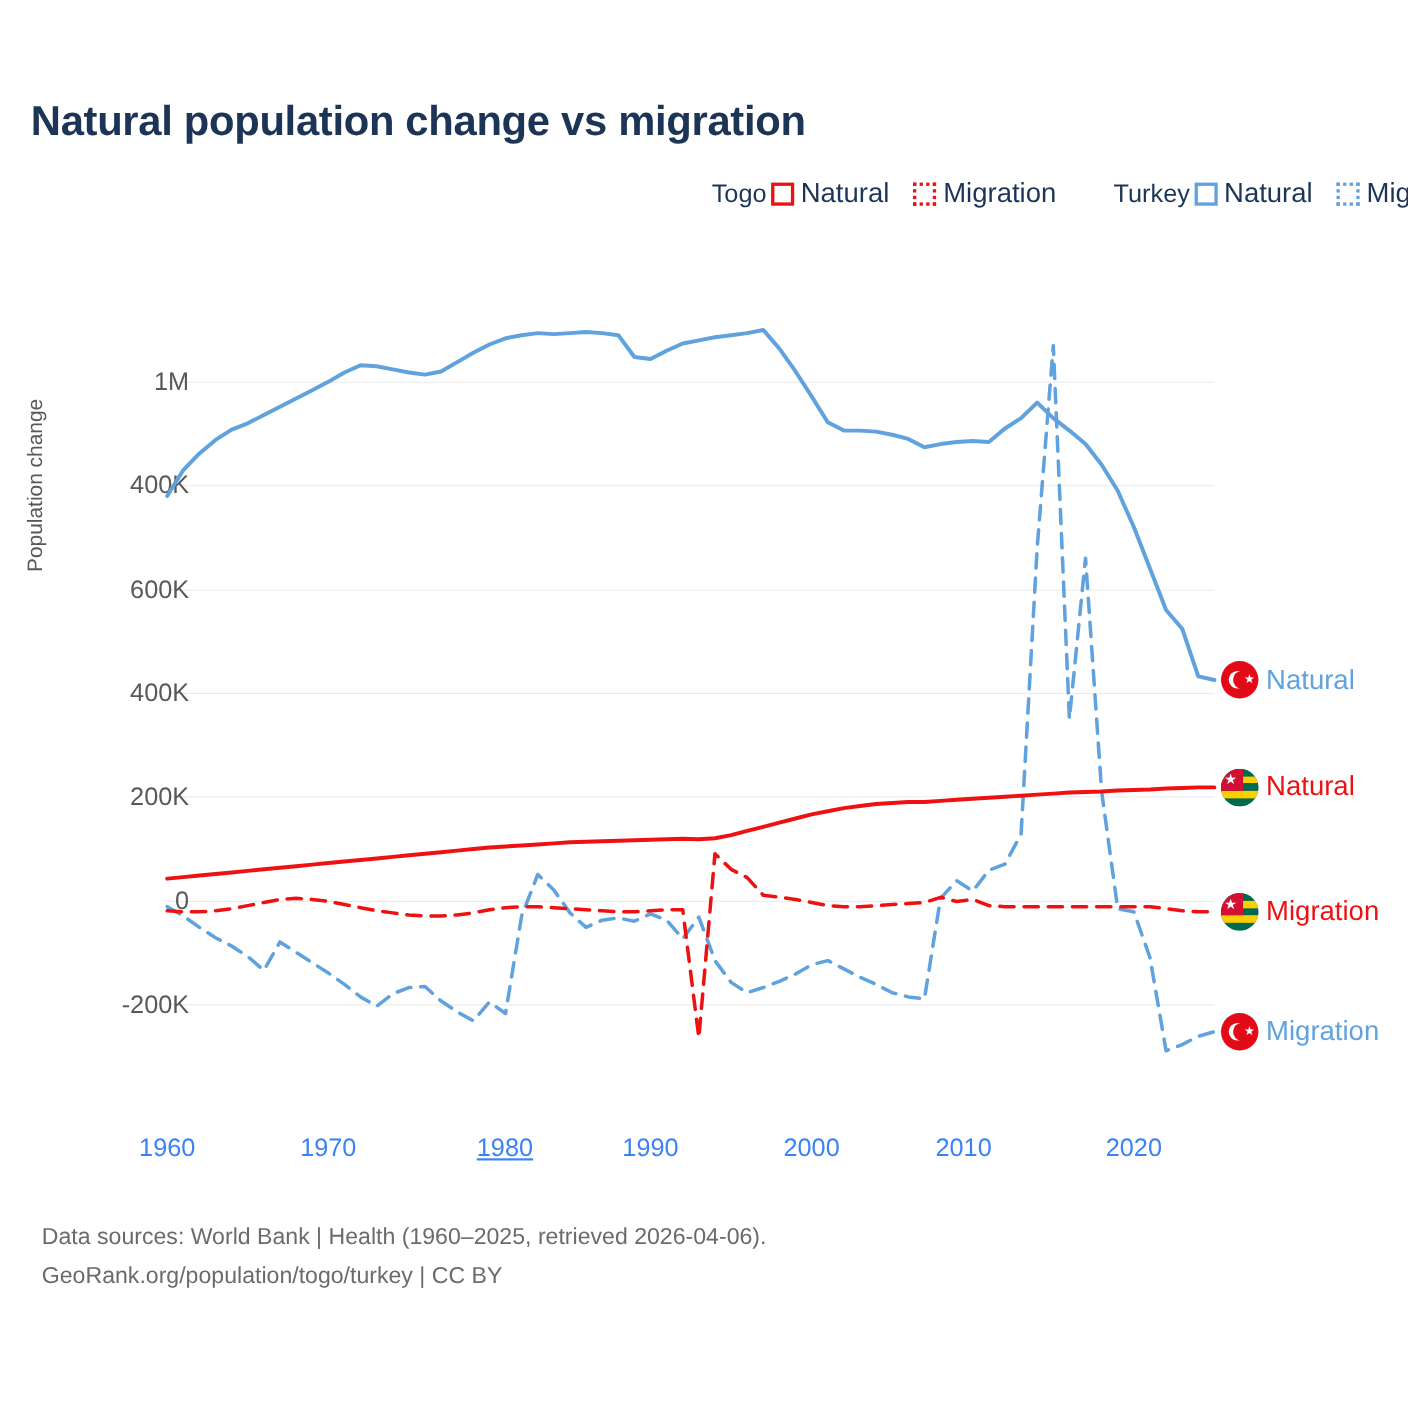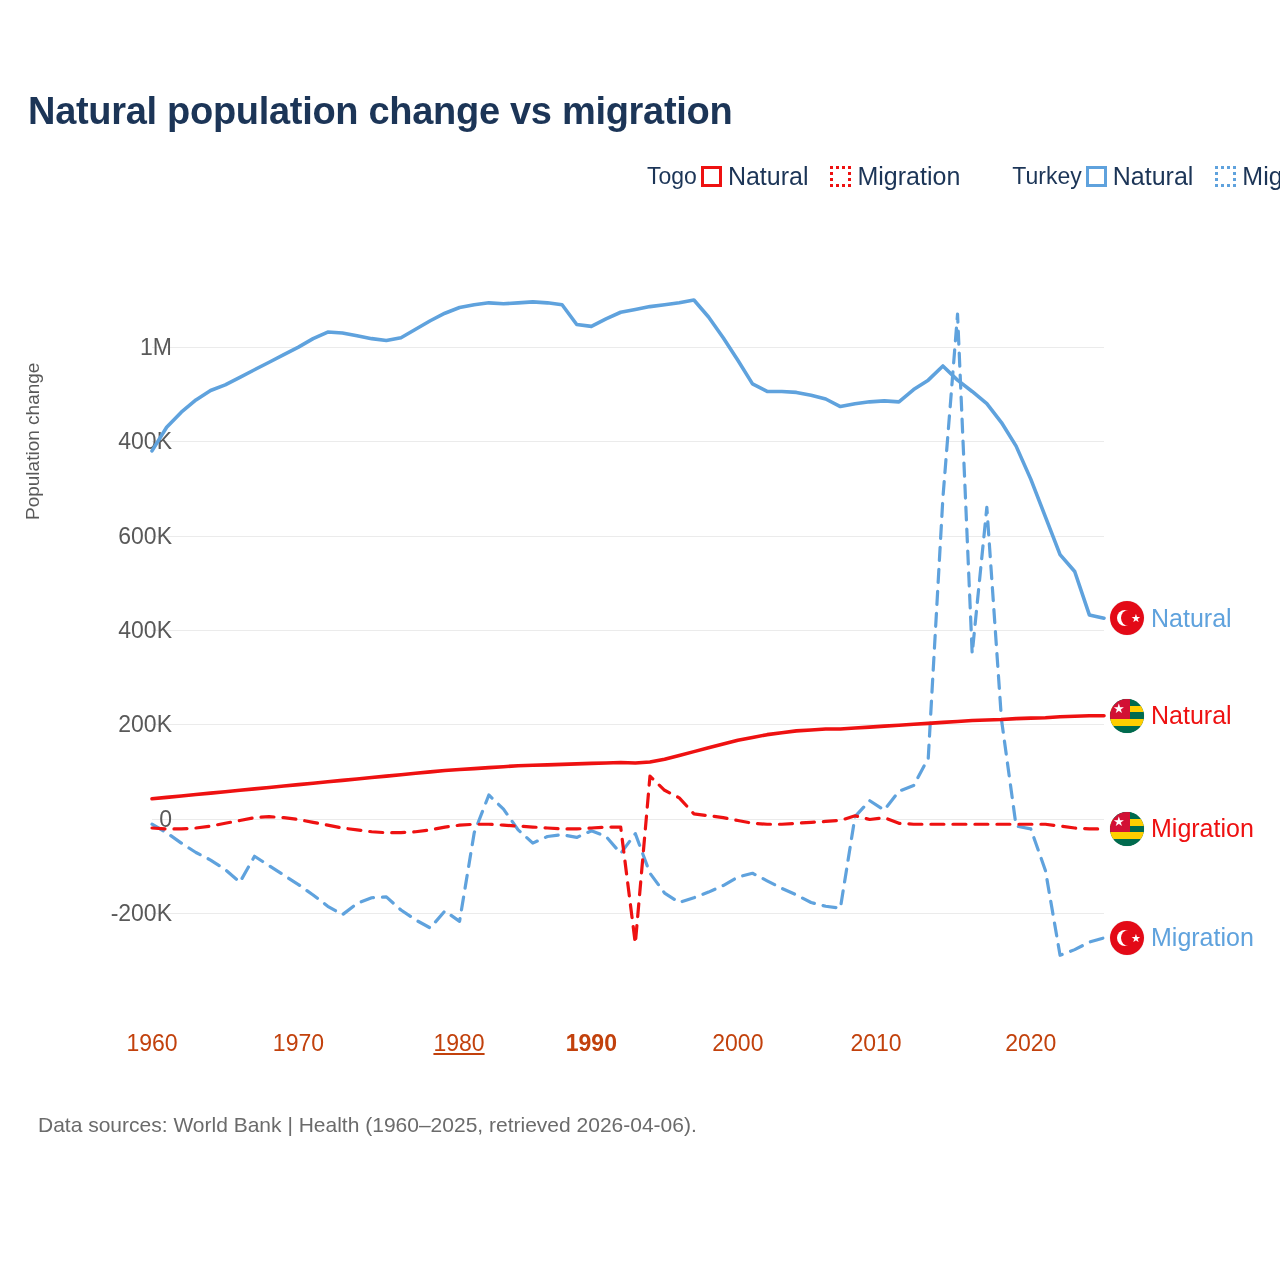--- a/index.html
+++ b/index.html
@@ -58,21 +58,21 @@
     font-size:23px;color:#595959;
     text-align:right;white-space:nowrap;
     transform:translateY(-50%);
   }
   .gridline{
     position:absolute;left:152px;width:952px;height:1px;
     background:#ebebeb;
   }
   .xtick{
     position:absolute;top:1030px;
-    font-size:23px;color:#c2410c;
+    font-size:23px;color:#3b82f6;
     transform:translateX(-50%);
     white-space:nowrap;
   }
 
   svg.series{position:absolute;left:0;top:0;overflow:visible;}
 
   
   .endlabel{
     position:absolute;display:flex;align-items:center;gap:7px;
     transform:translateY(-50%);
@@ -171,21 +171,21 @@
       <div class="ytick" style="top: 535.714px;">600K</div>
       <div class="ytick" style="top: 630px;">400K</div>
       <div class="ytick" style="top: 724.286px;">200K</div>
       <div class="ytick" style="top: 818.571px;">0</div>
       <div class="ytick" style="top: 912.857px;">-200K</div>
     </div>
   <div id="xtick-layer">
       <div class="xtick" style="left: 152px;">1960</div>
       <div class="xtick" style="left: 298.462px;">1970</div>
       <div class="xtick" style="left: 459px; text-decoration: underline;">1980</div>
-      <div class="xtick" style="left: 591.385px; font-weight: bold;">1990</div>
+      <div class="xtick" style="left: 591.385px;">1990</div>
       <div class="xtick" style="left: 737.846px;">2000</div>
       <div class="xtick" style="left: 844px; margin-left: 32px;">2010</div>
       <div class="xtick" style="left: 1030.77px;">2020</div>
     </div>
 
   <div class="plot">
     <svg class="series" id="series-svg" width="952" height="660">
         <path d="M0.00,150.86 L14.65,127.29 L29.29,112.20 L43.94,99.94 L58.58,90.51 L73.23,84.86 L87.88,77.31 L102.52,69.77 L117.17,62.23 L131.82,54.69 L146.46,47.14 L161.11,38.66 L175.75,32.06 L190.40,33.00 L205.05,35.83 L219.69,38.66 L234.34,40.54 L248.98,37.71 L263.63,29.23 L278.28,20.74 L292.92,13.20 L307.57,7.54 L322.22,4.71 L336.86,2.83 L351.51,3.77 L366.15,2.83 L380.80,1.89 L395.45,2.83 L410.09,4.71 L424.74,24.51 L439.38,26.40 L454.03,18.86 L468.68,12.26 L483.32,9.43 L497.97,6.60 L512.62,4.71 L527.26,2.83 L541.91,0.00 L556.55,16.97 L571.20,37.71 L585.85,60.34 L600.49,83.91 L615.14,91.46 L629.78,91.46 L644.43,92.40 L659.08,95.23 L673.72,99.00 L688.37,106.54 L703.02,103.71 L717.66,101.83 L732.31,100.89 L746.95,101.83 L761.60,89.57 L776.25,80.14 L790.89,66.00 L805.54,80.14 L820.18,91.46 L834.83,103.71 L849.48,122.57 L864.12,146.14 L878.77,179.14 L893.42,216.86 L908.06,254.57 L922.71,271.54 L937.35,314.91 L952.00,318.21" fill="none" stroke="#5fa2dd" stroke-width="3.6" stroke-linecap="round" stroke-linejoin="round"></path>
         <path d="M0.00,524.23 L14.65,532.71 L29.29,543.09 L43.94,552.51 L58.58,560.06 L73.23,569.49 L87.88,582.21 L102.52,556.29 L117.17,565.71 L131.82,575.14 L146.46,584.57 L161.11,594.94 L175.75,606.26 L190.40,614.74 L205.05,603.43 L219.69,597.77 L234.34,596.83 L248.98,610.03 L263.63,619.93 L278.28,627.94 L292.92,610.97 L307.57,621.34 L322.22,532.71 L336.86,495.00 L351.51,509.14 L366.15,529.89 L380.80,543.09 L395.45,536.49 L410.09,534.60 L424.74,537.43 L439.38,530.83 L454.03,536.49 L468.68,553.46 L483.32,533.66 L497.97,573.26 L512.62,593.06 L527.26,602.49 L541.91,597.77 L556.55,592.11 L571.20,585.51 L585.85,577.03 L600.49,573.26 L615.14,580.80 L629.78,588.34 L644.43,594.94 L659.08,602.49 L673.72,606.26 L688.37,608.14 L703.02,516.69 L717.66,500.66 L732.31,510.09 L746.95,491.23 L761.60,485.57 L776.25,458.23 L790.89,198.00 L805.54,14.14 L820.18,353.57 L834.83,207.43 L849.48,419.57 L864.12,526.11 L878.77,528.94 L893.42,570.43 L908.06,655.29 L922.71,649.63 L937.35,642.09 L952.00,637.84" fill="none" stroke="#5fa2dd" stroke-width="3.2" stroke-linecap="round" stroke-linejoin="round" stroke-dasharray="13,9"></path>
         <path d="M0.00,498.77 L14.65,497.36 L29.29,495.94 L43.94,494.53 L58.58,493.11 L73.23,491.70 L87.88,490.29 L102.52,488.87 L117.17,487.46 L131.82,486.04 L146.46,484.63 L161.11,483.21 L175.75,481.80 L190.40,480.39 L205.05,478.97 L219.69,477.56 L234.34,476.14 L248.98,474.73 L263.63,473.31 L278.28,471.90 L292.92,470.49 L307.57,469.54 L322.22,468.60 L336.86,467.66 L351.51,466.71 L366.15,465.77 L380.80,465.30 L395.45,464.83 L410.09,464.36 L424.74,463.89 L439.38,463.41 L454.03,462.94 L468.68,462.47 L483.32,462.94 L497.97,462.00 L512.62,459.17 L527.26,455.40 L541.91,451.63 L556.55,447.86 L571.20,444.09 L585.85,440.31 L600.49,437.49 L615.14,434.66 L629.78,432.77 L644.43,430.89 L659.08,429.94 L673.72,429.00 L688.37,429.00 L703.02,428.06 L717.66,427.11 L732.31,426.17 L746.95,425.23 L761.60,424.29 L776.25,423.34 L790.89,422.40 L805.54,421.46 L820.18,420.51 L834.83,420.04 L849.48,419.57 L864.12,418.63 L878.77,418.16 L893.42,417.69 L908.06,416.74 L922.71,416.27 L937.35,415.80 L952.00,415.80" fill="none" stroke="#ee1111" stroke-width="3.6" stroke-linecap="round" stroke-linejoin="round"></path>
@@ -231,15 +231,16 @@
           <span class="cres"></span>
           <span class="cres2"></span>
           <span class="star">★</span>
         </span>
         <span class="txt" style="color: rgb(95, 162, 221);">Migration</span>
       </div>
     </div>
 
   <div class="footer">
     <div>Data sources: World Bank | Health (1960–2025, retrieved 2026-04-06).</div>
+    <div>GeoRank.org/population/togo/turkey | CC BY</div>
   </div>
 
 </div>
 
 </body></html>

